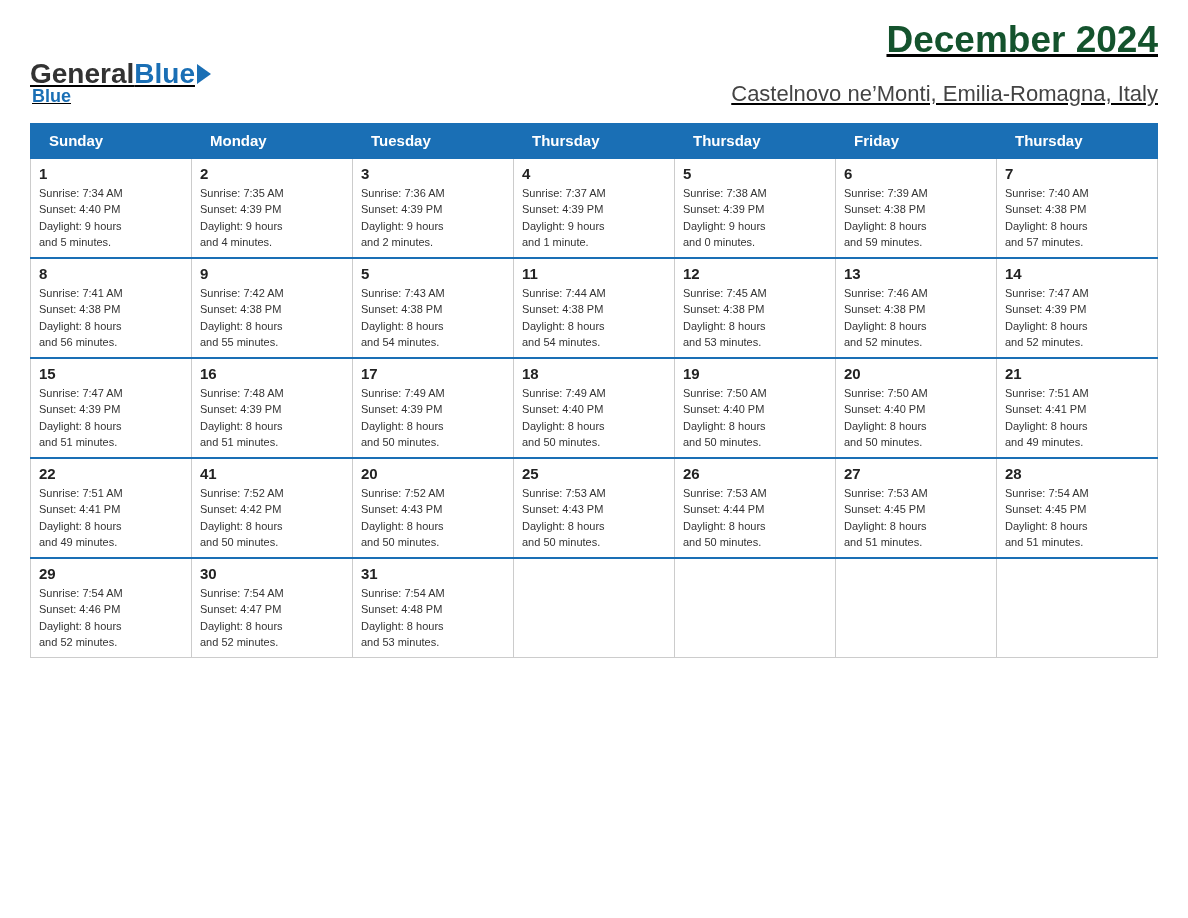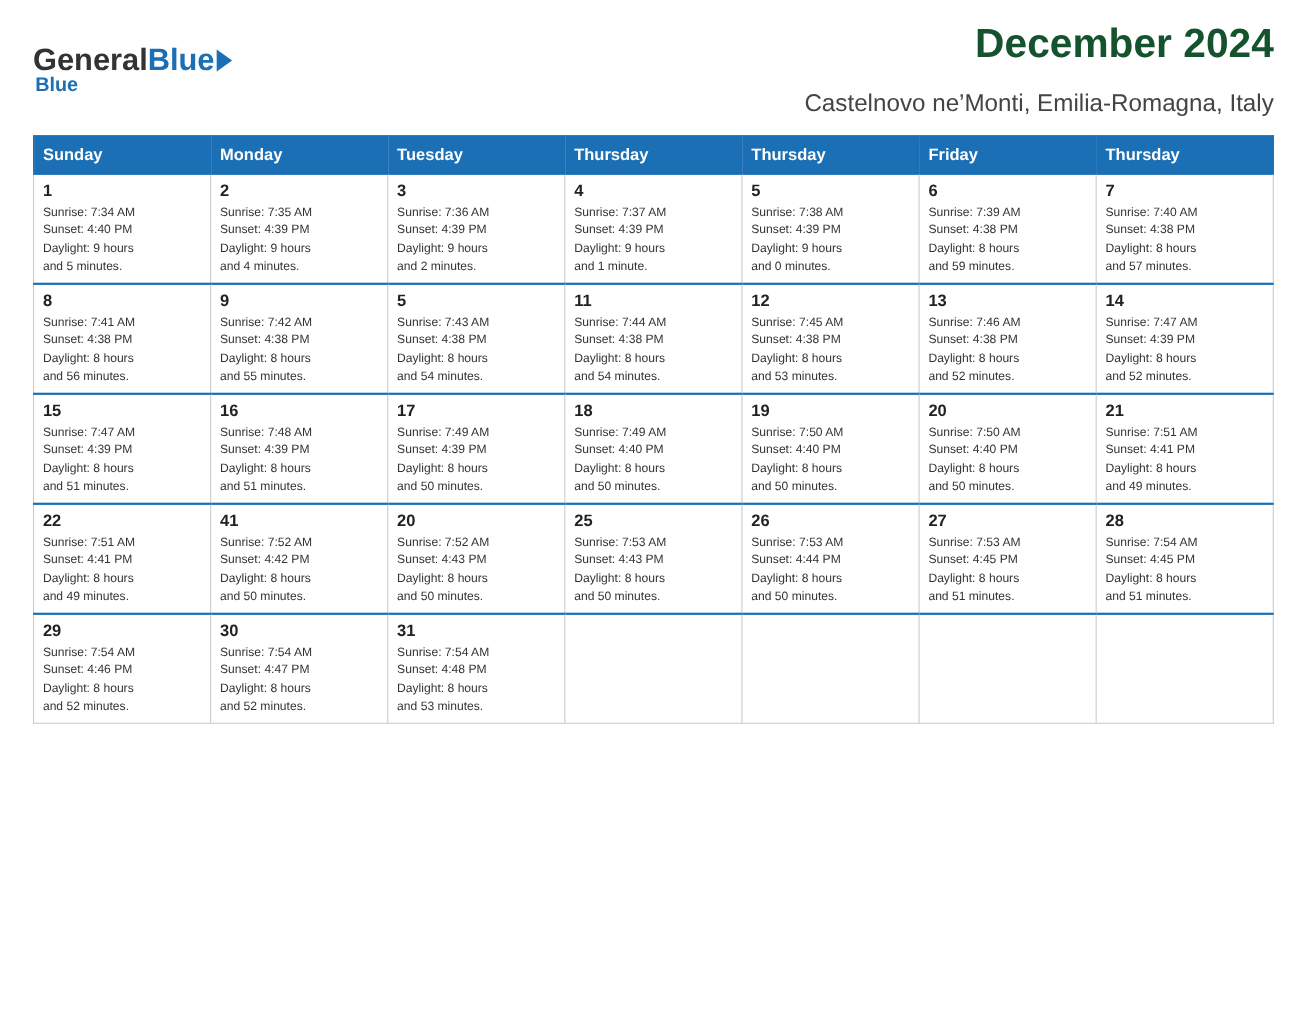--- a/index.html
+++ b/index.html
@@ -6,22 +6,23 @@
     body {
       font-family: Arial, sans-serif;
       background: #fff;
       padding: 20px 30px;
       width: 1188px;
       min-height: 918px;
     }
     .header-area {
       display: flex;
       justify-content: space-between;
-      align-items: center;
+      align-items: flex-end;
       margin-bottom: 16px;
+      text-decoration: underline;
     }
     .logo-area {
       display: flex;
       flex-direction: column;
       align-items: flex-start;
     }
     .logo-text {
       display: flex;
       align-items: center;
       font-size: 28px;
@@ -67,21 +68,21 @@
     .calendar-table {
       width: 100%;
       border-collapse: collapse;
       table-layout: fixed;
     }
     .calendar-table thead tr th {
       background-color: #1a6fb5;
       color: #fff;
       font-size: 15px;
       font-weight: bold;
-      padding: 8px 8px;
+      padding: 8px 18px;
       text-align: left;
       border: 1px solid #1a6fb5;
     }
     .calendar-table tbody tr td {
       border: 1px solid #ccc;
       vertical-align: top;
       padding: 6px 8px;
       font-size: 13px;
       color: #333;
       height: 100px;

